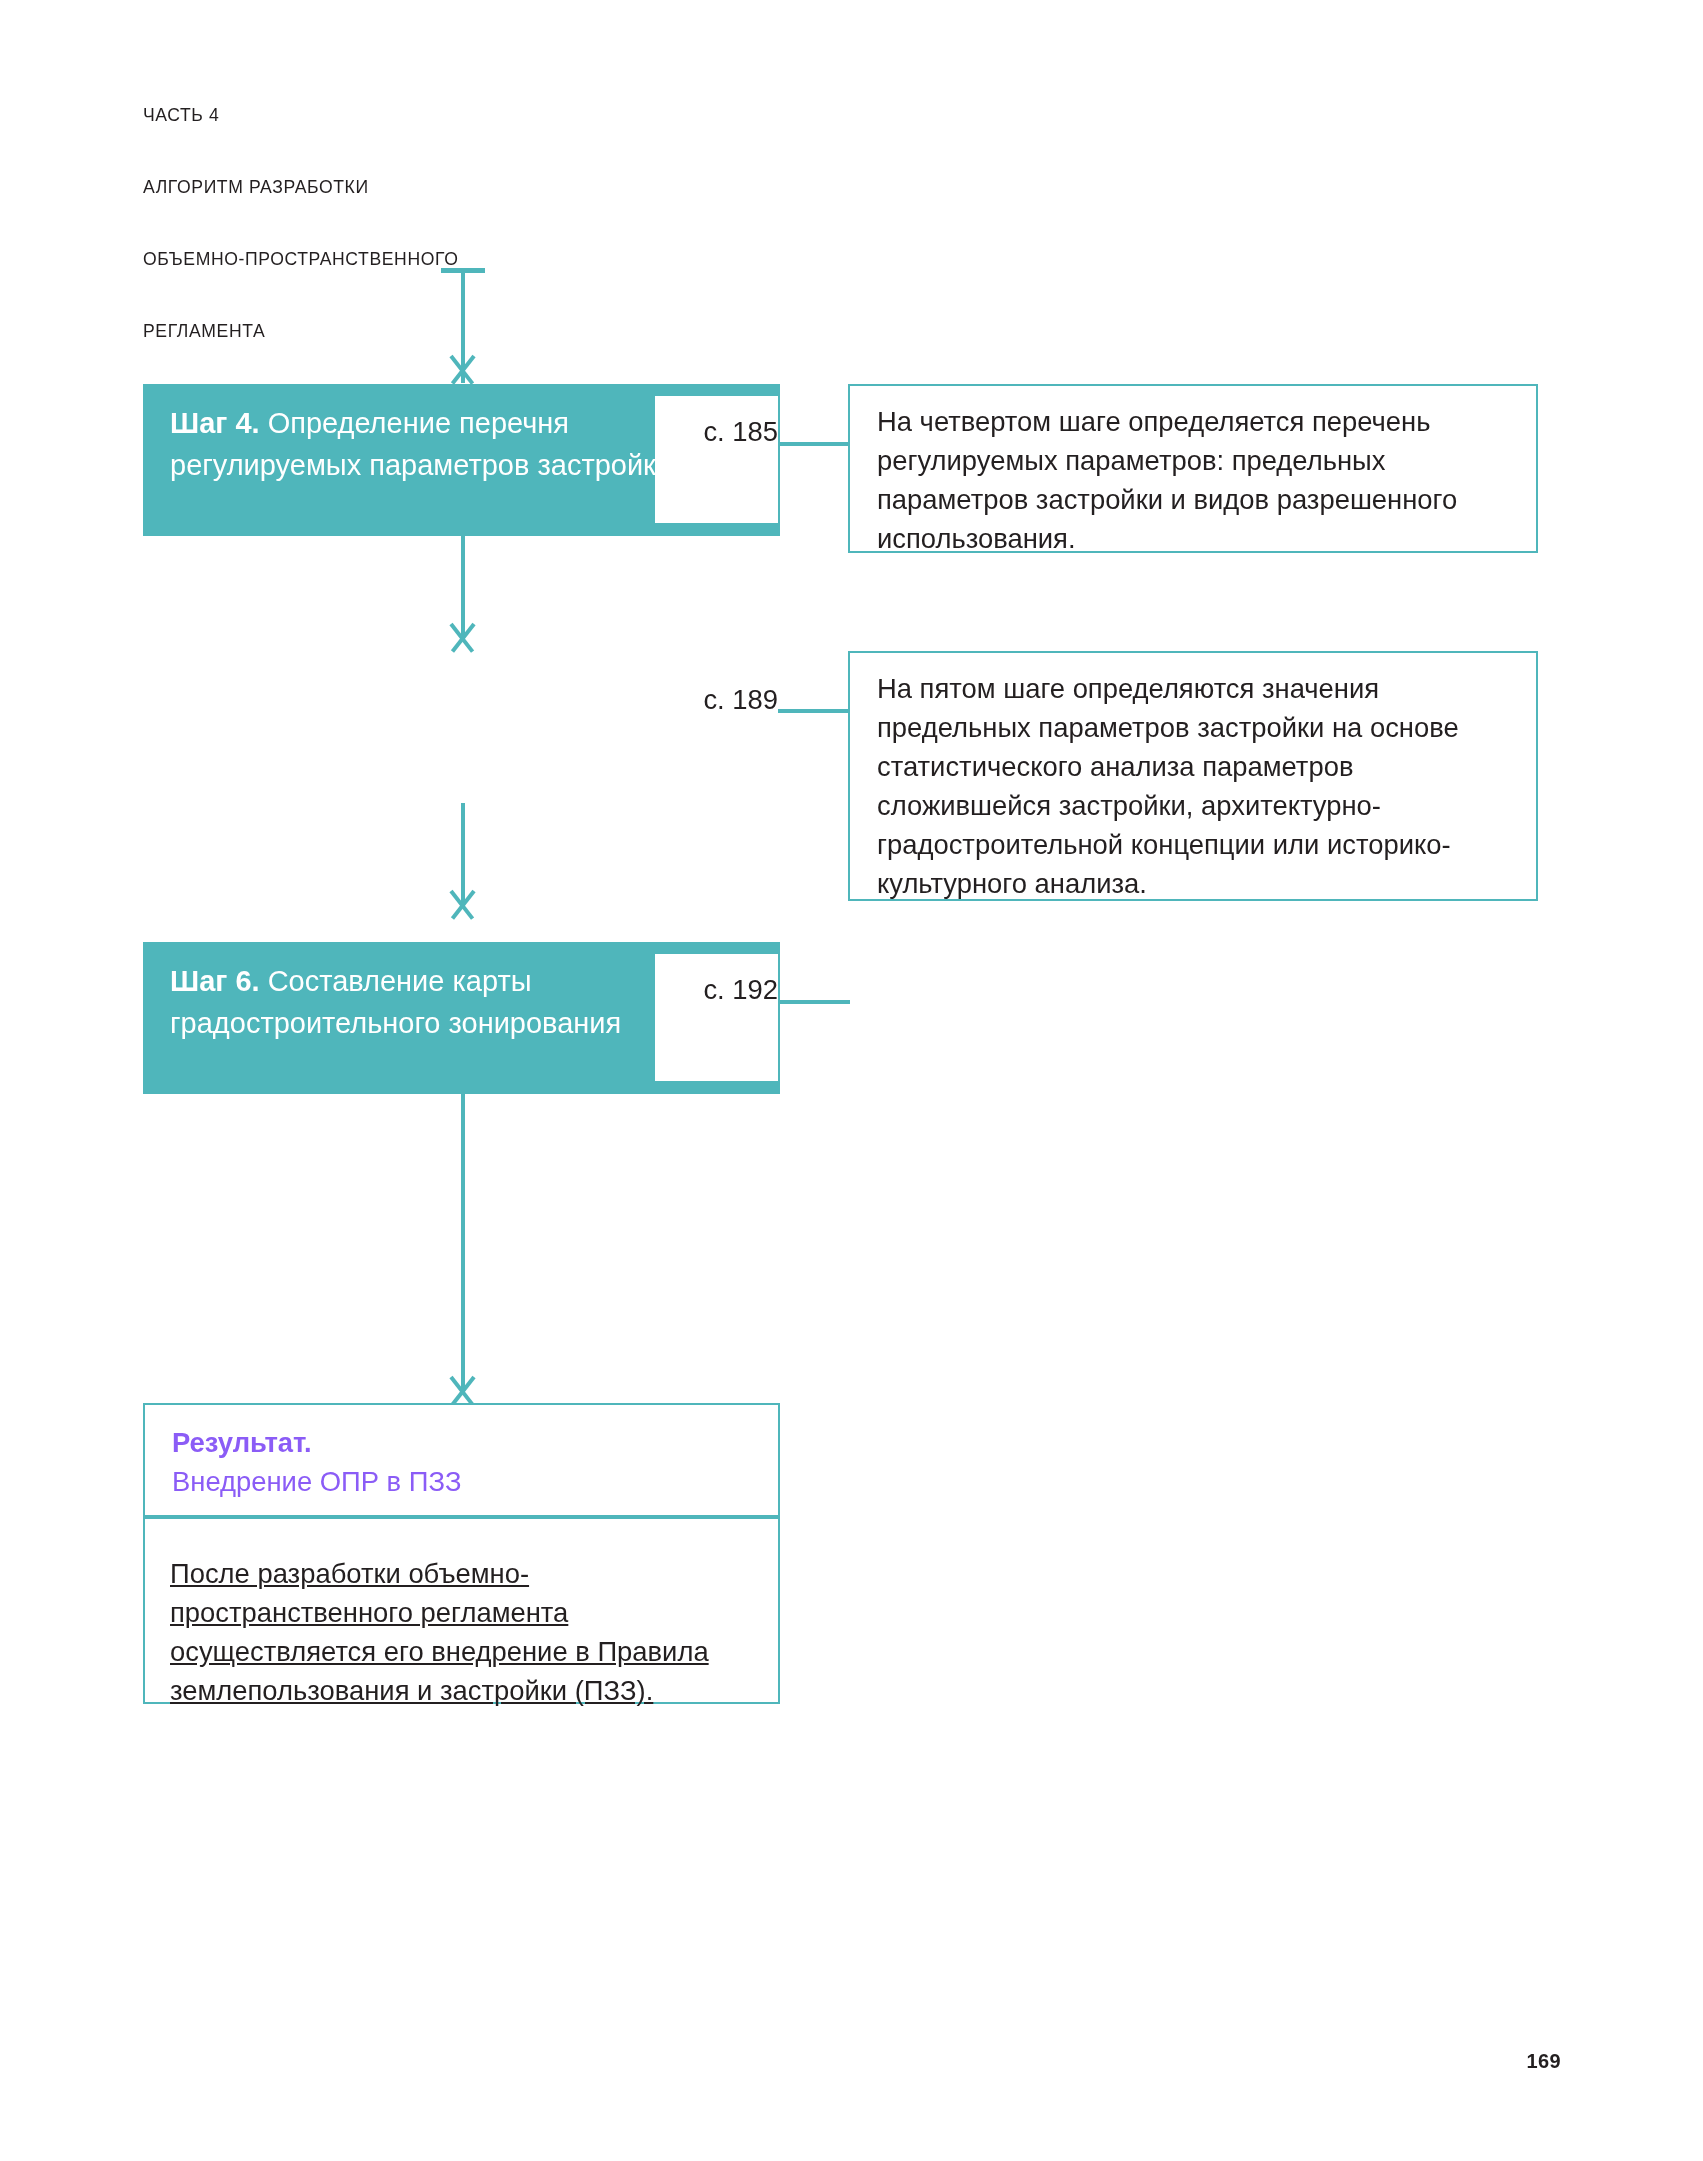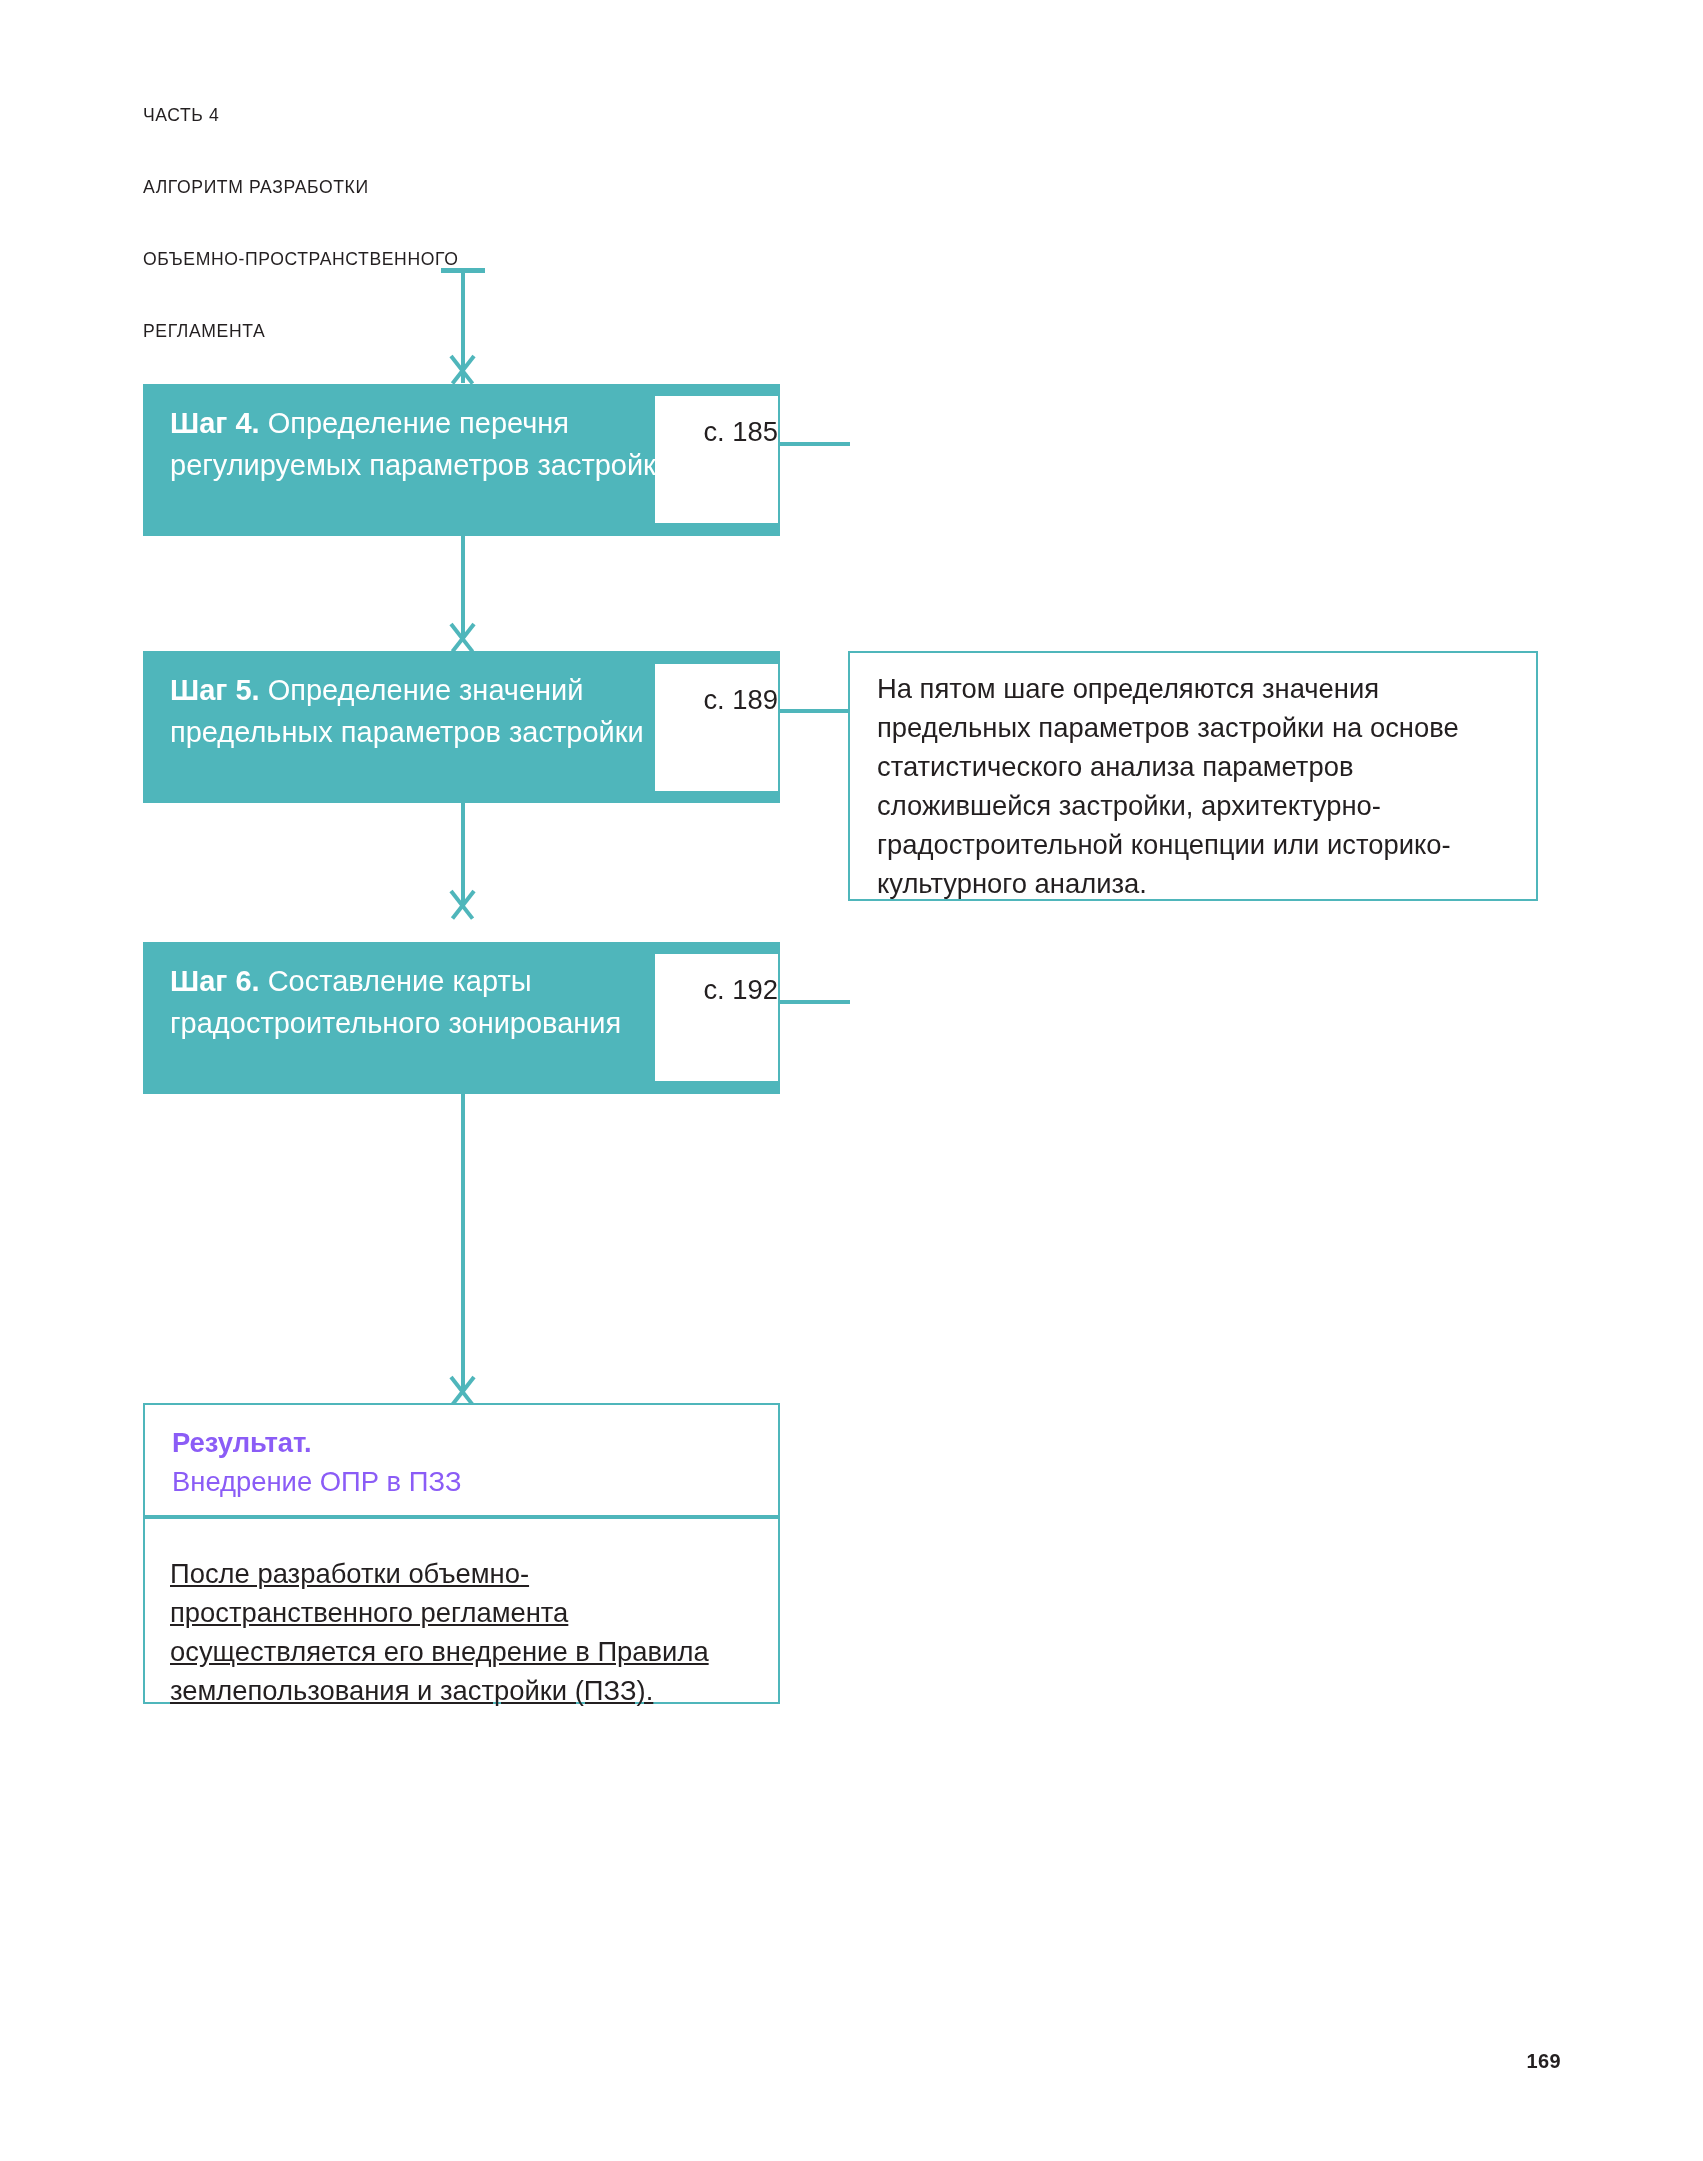--- a/index.html
+++ b/index.html
@@ -188,29 +188,27 @@
 
   <div class="step-box" style="left:143px; top:384px; width:637px; height:152px;">
     <div class="step-text">
       <b>Шаг 4.</b><span> Определение перечня регулируемых параметров застройки</span>
     </div>
   </div>
   <div class="page-ref" style="left:655px; top:396px; width:123px; height:127px;">
     <span>с. 185</span>
   </div>
   <div class="hline" style="left:778px; top:442px; width:72px;"></div>
+  <div class="desc-box" style="left:848px; top:384px; width:690px; height:169px;">
+    <div class="desc-text">На четвертом шаге определяется перечень регулируемых параметров: предельных параметров застройки и видов разрешенного использования.</div>
+  </div>
 
   <div class="vline" style="left:461px; top:536px; height:103px;"></div>
   <div class="arrow-head" style="left:443px; top:624px;"></div>
 
-  <div class="step-box" style="left:143px; top:651px; width:637px; height:152px;">
-    <div class="step-text">
-      <b>Шаг 5.</b><span> Определение значений предельных параметров застройки</span>
-    </div>
-  </div>
   <div class="page-ref" style="left:655px; top:664px; width:123px; height:127px;padding-left:36px;">
     <span>с. 189</span>
   </div>
   <div class="hline" style="left:778px; top:709px; width:72px;"></div>
   <div class="desc-box" style="left:848px; top:651px; width:690px; height:250px;">
     <div class="desc-text">На пятом шаге определяются значения предельных параметров застройки на основе статистического анализа параметров сложившейся застройки, архитектурно-градостроительной концепции или историко-культурного анализа.</div>
   </div>
 
   <div class="vline" style="left:461px; top:803px; height:103px;"></div>
   <div class="arrow-head" style="left:443px; top:891px;"></div>

